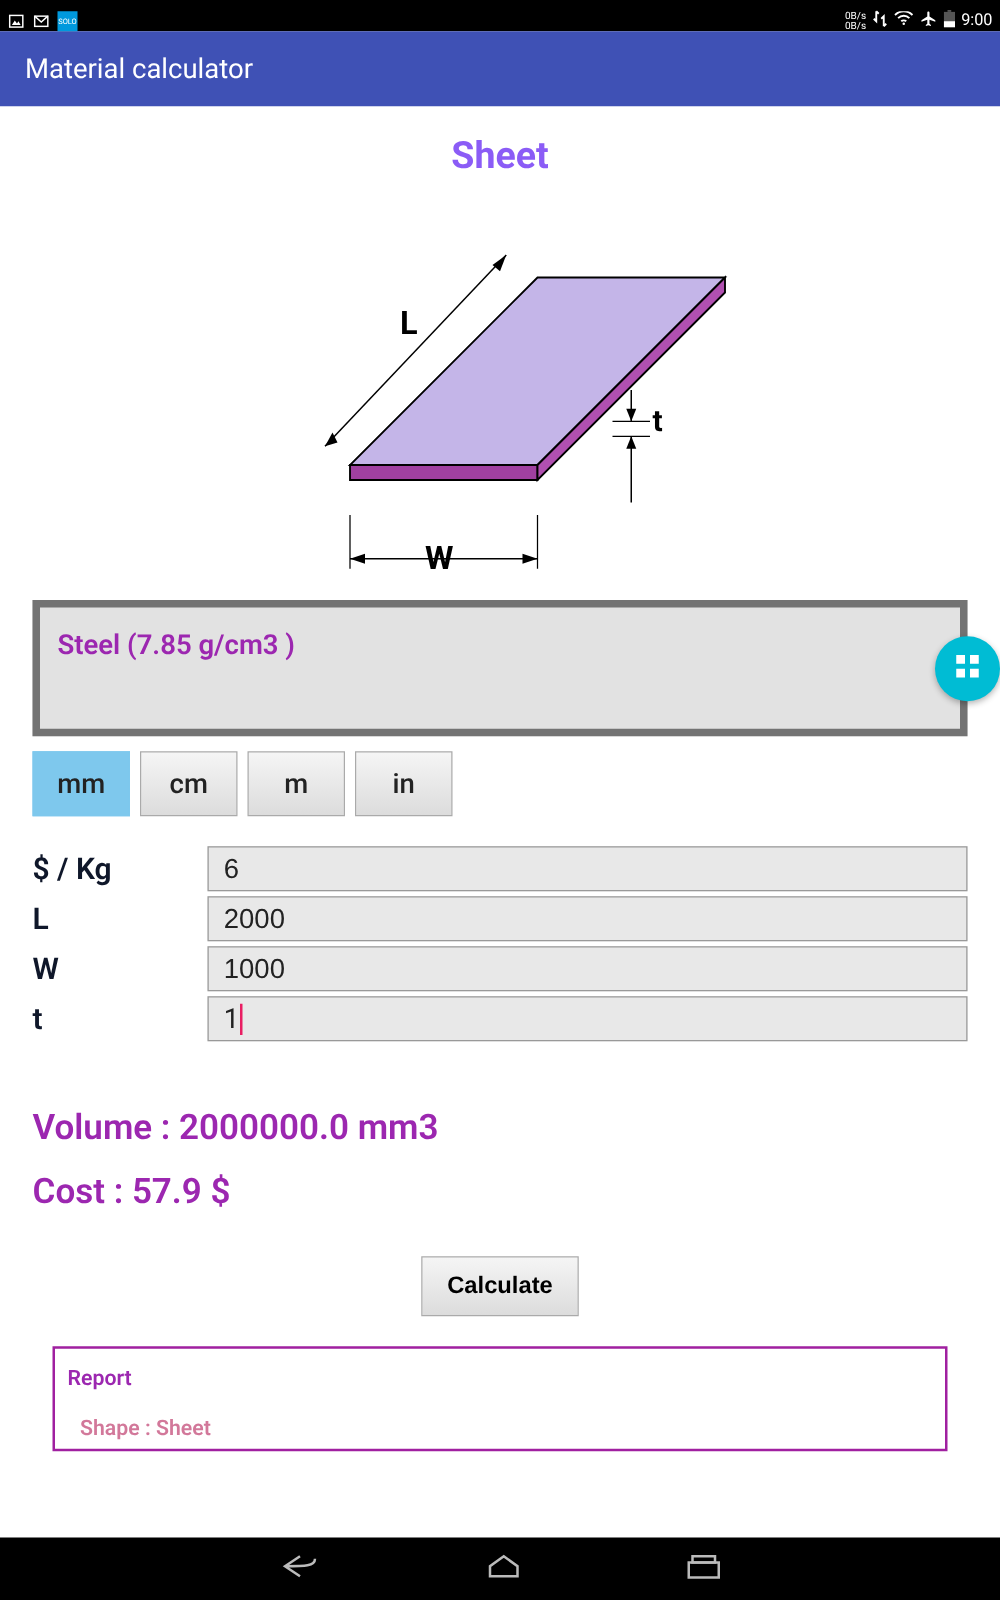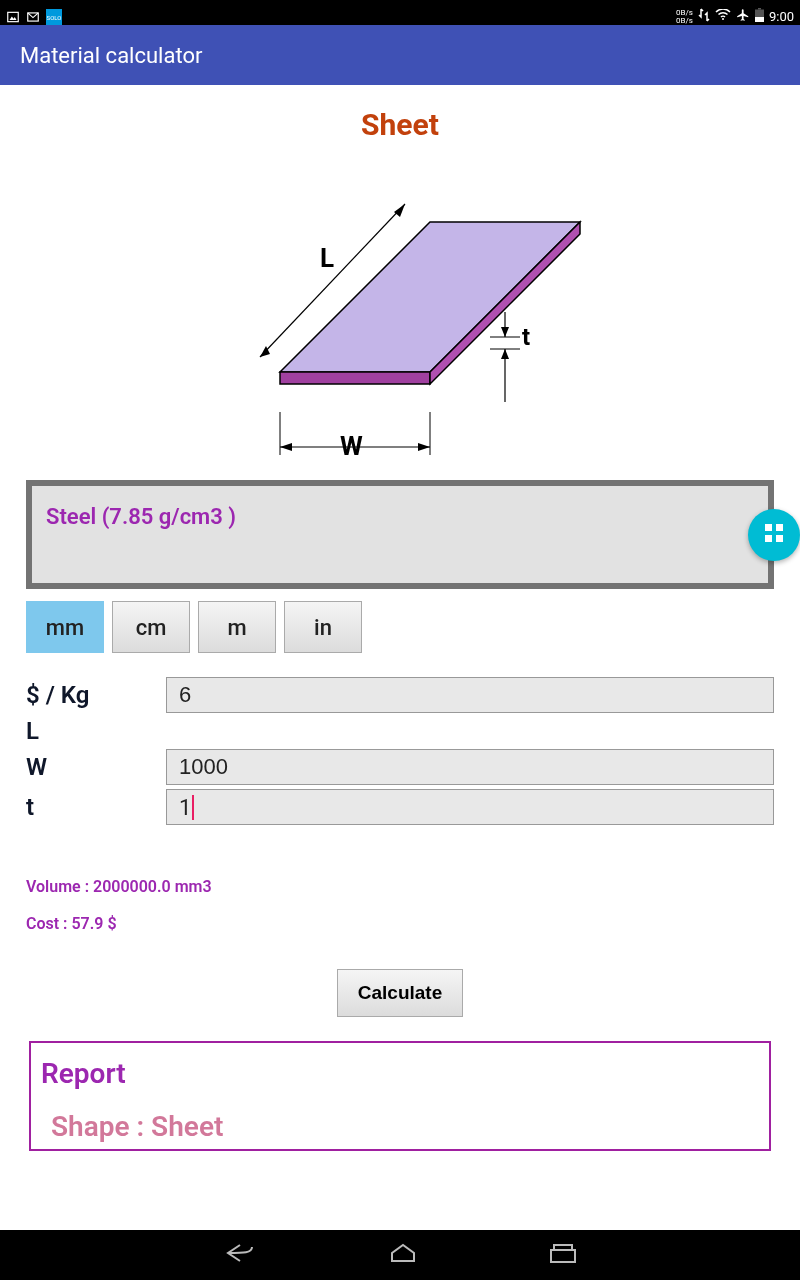--- a/index.html
+++ b/index.html
@@ -33,21 +33,21 @@
   padding: 14px 20px;
   font-size: 22px;
 }
 .content {
   padding: 22px 26px 0 26px;
 }
 .shape-title {
   text-align: center;
   font-size: 30px;
   font-weight: bold;
-  color: #c2410c;
+  color: #8b5cf6;
   margin-bottom: 20px;
 }
 .diagram-box {
   display: flex;
   justify-content: center;
   margin-bottom: 18px;
 }
 .material-box {
   border: 6px solid #737373;
   background: #e2e2e2;
@@ -111,21 +111,21 @@
   border: 1px solid #999;
   background: #e8e8e8;
   padding: 0 12px;
   font-size: 22px;
   color: #222;
 }
 .cursor-caret { border-right: 2px solid #e91e63; padding-right:1px;}
 .results {
   margin-top: 52px;
   color: #9c27b0;
-  font-size: 16px;
+  font-size: 28px;
   font-weight: 600;
 }
 .results div { margin-bottom: 18px; }
 .calc-wrap {
   display: flex;
   justify-content: center;
   margin-top: 36px;
   margin-bottom: 24px;
 }
 .calc-btn {
@@ -135,23 +135,23 @@
   border: 1px solid #aaa;
   background: linear-gradient(#f5f5f5,#dcdcdc);
   cursor: pointer;
   text-align: right;
 }
 .report-box {
   border: 2px solid #a020a0;
   padding: 14px 10px 6px 10px;
   background: #fff;
   color: #9c27b0;
-  font-size: 28px;
-  font-weight: 600;
-  margin: 0 3px;
+  font-size: 17px;
+  font-weight: 600;
+  margin: 0 16px;
 }
 .report-title { margin-bottom: 20px; }
 .report-line { color: #c04070; opacity:0.7; margin-left:10px;}
 .nav-bar {
   position: absolute;
   bottom: 0;
   left: 0;
   right: 0;
   height: 50px;
   background: #000;
@@ -264,20 +264,21 @@
     <div class="unit-btn">m</div>
     <div class="unit-btn">in</div>
   </div>
 
   <div class="input-row">
     <div class="input-label">$ / Kg</div>
     <input class="input-field" value="6" style="">
   </div>
   <div class="input-row">
     <div class="input-label">L</div>
+    <input class="input-field" value="2000" style="">
   </div>
   <div class="input-row">
     <div class="input-label">W</div>
     <input class="input-field" value="1000" style="">
   </div>
   <div class="input-row">
     <div class="input-label">t</div>
     <div class="input-field" style="display:flex;align-items:center;">
       <span class="cursor-caret">1</span>
     </div>

